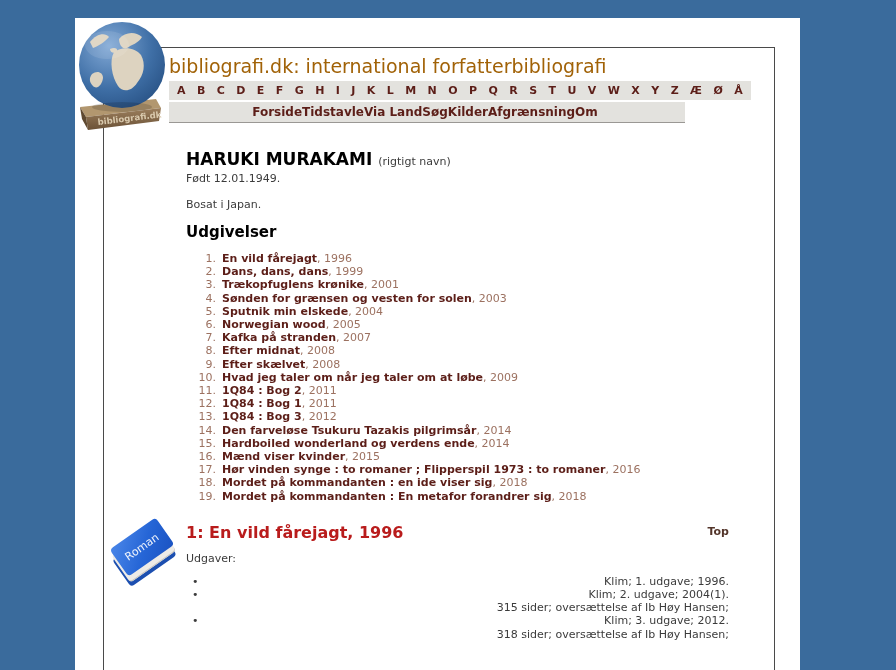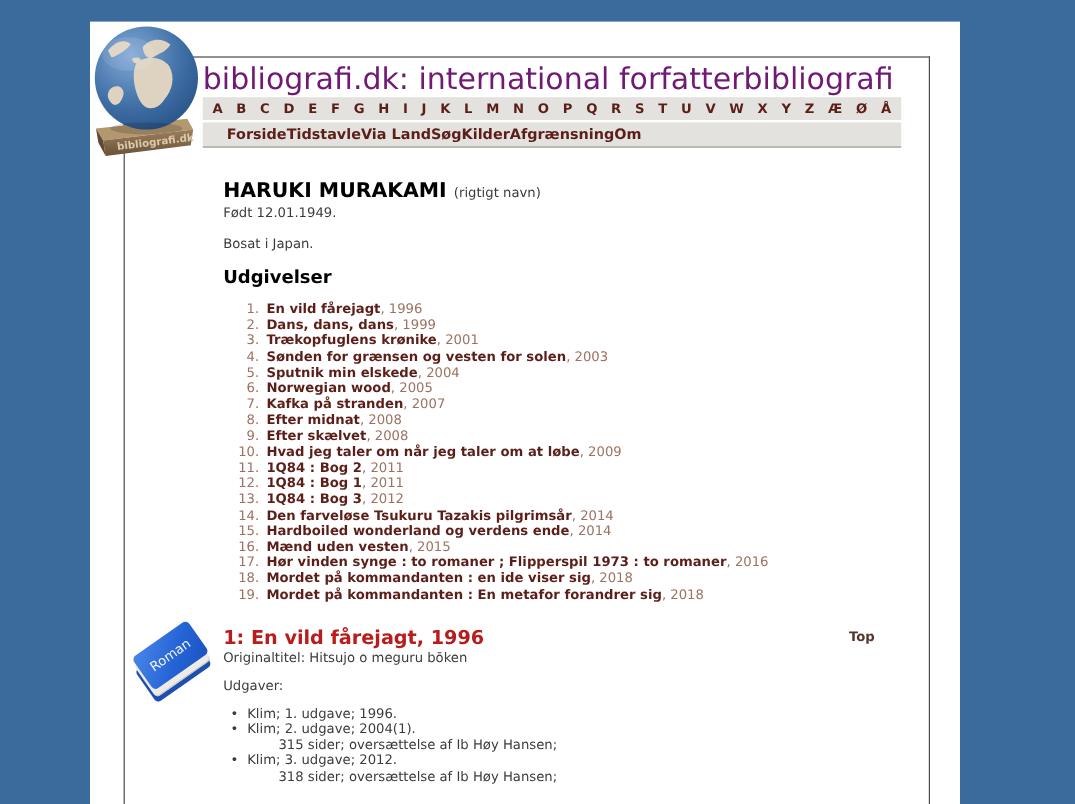--- a/index.html
+++ b/index.html
@@ -5,47 +5,47 @@
   html,body{margin:0;padding:0;}
   body{
     width:896px;height:670px;overflow:hidden;position:relative;
     background:#3a6b9c;
     font-family:"DejaVu Sans","Liberation Sans",sans-serif;
   }
   .page{position:absolute;left:75px;top:18px;width:725px;height:652px;background:#ffffff;}
   .frame{position:absolute;left:28px;top:29px;width:670px;height:640px;
          border:1px solid #4a4a4a;border-bottom:none;box-sizing:content-box;}
   .logo{position:absolute;left:2px;top:1px;width:90px;height:114px;z-index:5;}
-  .site-title{margin:7px 0 4px 65px;font-size:25px;line-height:22px;color:#701a75;white-space:nowrap;}
+  .site-title{margin:7px 0 4px 65px;font-size:19px;line-height:22px;color:#a16207;white-space:nowrap;}
   .alphabet{margin-left:65px;width:582px;box-sizing:border-box;background:#e3e2de;
             display:flex;justify-content:space-between;padding:3px 8px;
             font-size:11px;font-weight:bold;color:#5c1e18;}
   .alphabet a{text-decoration:none;color:#5c1e18;cursor:pointer;}
-  .menu{margin-left:65px;margin-top:2px;width:582px;box-sizing:border-box;background:#e3e2de;
-        display:flex;justify-content:flex-start;padding:3px 24px 3px 20px;
+  .menu{margin-left:65px;margin-top:2px;width:516px;box-sizing:border-box;background:#e3e2de;
+        display:flex;justify-content:center;padding:3px 24px 3px 20px;
         font-size:12px;font-weight:bold;color:#5c1e18;border-bottom:1px solid #9a9894;}
   .menu a{text-decoration:none;color:#5c1e18;cursor:pointer;white-space:nowrap;}
   .content{margin:26px 45px 0 82px;font-size:11px;color:#3b3b3b;}
   h1.author{font-size:17px;line-height:20px;color:#000;margin:0;font-weight:bold;}
   h1.author .note{font-size:11px;font-weight:normal;color:#3b3b3b;}
   .born{line-height:13px;}
   .residence{margin-top:13px;line-height:13px;}
   h2.works-h{font-size:15px;line-height:18px;color:#000;margin:12px 0 0;font-weight:bold;}
   ol.works{list-style:none;margin:11px 0 0;padding:0;}
   ol.works li{line-height:13.2px;white-space:nowrap;}
   .num{display:inline-block;width:30px;text-align:right;margin-right:6px;color:#9c7160;}
   .wtitle{color:#5c1e18;font-weight:bold;text-decoration:none;cursor:pointer;}
   .year{color:#9c7160;}
   .detail{position:relative;margin-top:20px;}
   .head-row{display:flex;justify-content:space-between;align-items:flex-start;}
   .head-row h3{font-size:16px;line-height:19px;margin:0;color:#b91c1c;font-weight:bold;}
   .top-link{font-size:11px;font-weight:bold;color:#53352a;text-decoration:none;cursor:pointer;margin-top:2px;text-align:right;}
   .orig{margin-top:1px;line-height:13px;}
   .udg{margin-top:10px;line-height:13px;}
-  ul.editions{list-style:none;margin:10px 0 0 6px;padding:0;}
+  ul.editions{list-style:none;margin:10px 0 0 6px;padding:0;text-align:right;}
   ul.editions li{position:relative;padding-left:14px;line-height:13.2px;}
   ul.editions li::before{content:"\2022";position:absolute;left:0;top:0;color:#3b3b3b;}
   ul.editions .l2{margin-left:26px;}
   
   .book{position:absolute;left:-73px;top:-6px;width:66px;height:66px;}
   .b-rot{position:absolute;left:4px;top:14px;width:58px;height:40px;transform:rotate(-35deg);}
   .b-back{position:absolute;left:-4px;top:8px;width:56px;height:33px;background:#1c4fb0;border-radius:4px;}
   .b-pages{position:absolute;left:-2px;top:4px;width:56px;height:33px;background:#edebe7;border-radius:4px;
            box-shadow:inset 0 -1px 0 #c9c7c2;}
   .b-cover{position:absolute;left:0;top:-2px;width:56px;height:33px;border-radius:4px;
@@ -149,41 +149,40 @@
         <li><span class="num">6.</span><a class="wtitle">Norwegian wood</a><span class="year">, 2005</span></li>
         <li><span class="num">7.</span><a class="wtitle">Kafka på stranden</a><span class="year">, 2007</span></li>
         <li><span class="num">8.</span><a class="wtitle">Efter midnat</a><span class="year">, 2008</span></li>
         <li><span class="num">9.</span><a class="wtitle">Efter skælvet</a><span class="year">, 2008</span></li>
         <li><span class="num">10.</span><a class="wtitle">Hvad jeg taler om når jeg taler om at løbe</a><span class="year">, 2009</span></li>
         <li><span class="num">11.</span><a class="wtitle">1Q84 : Bog 2</a><span class="year">, 2011</span></li>
         <li><span class="num">12.</span><a class="wtitle">1Q84 : Bog 1</a><span class="year">, 2011</span></li>
         <li><span class="num">13.</span><a class="wtitle">1Q84 : Bog 3</a><span class="year">, 2012</span></li>
         <li><span class="num">14.</span><a class="wtitle">Den farveløse Tsukuru Tazakis pilgrimsår</a><span class="year">, 2014</span></li>
         <li><span class="num">15.</span><a class="wtitle">Hardboiled wonderland og verdens ende</a><span class="year">, 2014</span></li>
-        <li><span class="num">16.</span><a class="wtitle">Mænd uden vesten</a><span class="year">, 2015</span></li>
+        <li><span class="num">16.</span><a class="wtitle">Mænd viser kvinder</a><span class="year">, 2015</span></li>
         <li><span class="num">17.</span><a class="wtitle">Hør vinden synge : to romaner ; Flipperspil 1973 : to romaner</a><span class="year">, 2016</span></li>
         <li><span class="num">18.</span><a class="wtitle">Mordet på kommandanten : en ide viser sig</a><span class="year">, 2018</span></li>
         <li><span class="num">19.</span><a class="wtitle">Mordet på kommandanten : En metafor forandrer sig</a><span class="year">, 2018</span></li>
       </ol>
 
       <section class="detail">
         <div class="book">
           <div class="b-rot">
             <div class="b-back"></div>
             <div class="b-pages"></div>
             <div class="b-cover">
               <span>Roman</span>
             </div>
           </div>
         </div>
         <div class="head-row">
           <h3>1: En vild fårejagt, 1996</h3>
           <a class="top-link">Top</a>
         </div>
-        <div class="orig">Originaltitel: Hitsujo o meguru bōken</div>
         <div class="udg">Udgaver:</div>
         <ul class="editions">
           <li>
             <div class="l1">Klim; 1. udgave; 1996.</div>
           </li>
           <li>
             <div class="l1">Klim; 2. udgave; 2004(1).</div>
             <div class="l2">315 sider; oversættelse af Ib Høy Hansen;</div>
           </li>
           <li>

